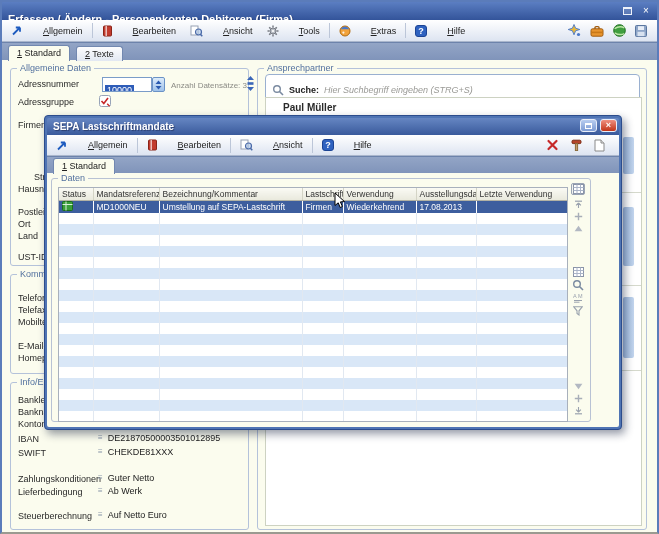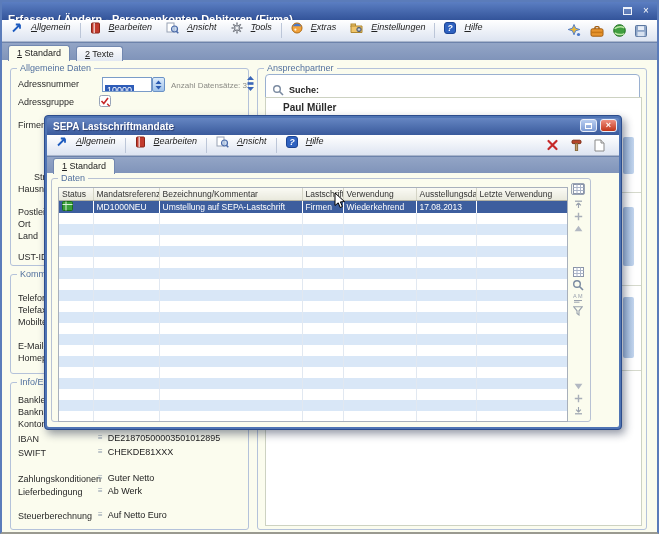--- a/index.html
+++ b/index.html
@@ -15,21 +15,21 @@
   .titletext{color:#fff;font-size:11px;font-weight:bold;text-shadow:1px 1px 1px rgba(0,0,30,.4);white-space:nowrap;margin-top:16px;}
   .wbtns{position:absolute;right:4px;top:2px;display:flex;gap:5px;align-items:center;height:14px;}
   .wbtn{width:14px;height:12px;display:flex;align-items:center;justify-content:center;
         color:#fff;font-size:10px;line-height:1;cursor:default;}
   .restore-glyph{width:9px;height:8px;border:1px solid #eef2fa;border-top-width:2px;background:rgba(255,255,255,.15);}
   
   .menubar{position:absolute;display:flex;align-items:center;
            background:linear-gradient(#ffffff,#dde4f1);
            border-bottom:1px solid #aab6cc;}
   .menubar.main{left:0;top:18px;right:0;height:22px;padding:0 2px;}
-  .menu-item{display:flex;align-items:flex-start;gap:8px;padding:0 7px;font-size:9px;height:18px;border-radius:2px;font-style:italic;}
+  .menu-item{display:flex;align-items:center;gap:20px;padding:0 7px;font-size:9px;height:18px;border-radius:2px;}
   .msep{width:1px;height:15px;background:#bcc6d8;margin:0 2px;}
   .mbar-right{margin-left:auto;display:flex;align-items:center;gap:9px;padding-right:8px;}
   .ic{display:inline-flex;align-items:center;justify-content:center;}
   
   .tabband{position:absolute;background:linear-gradient(#93a5c6,#8094ba);border-top:1px solid #6d83ab;}
   .tabband.main{left:0;top:40px;right:0;height:18px;}
   .tab{position:absolute;font-size:9px;padding:2px 8px 0 8px;border:1px solid #7288b0;border-bottom:none;
        border-radius:3px 3px 0 0;white-space:nowrap;}
   .tab.active{background:#fbfcee;z-index:2;}
   .tab.inactive{background:linear-gradient(#fdfdfe,#e2e8f2);}
@@ -157,31 +157,20 @@
       <div class="menu-item">
           <span class="ic">
             <svg width="12" height="12">
               <circle cx="6" cy="6" r="5" fill="#f2a33c" stroke="#b06a10"></circle>
               <path d="M1.6 4.2 a5 5 0 0 1 8.8 0 z" fill="#4a78c8"></path>
               <circle cx="4.4" cy="7.6" r="1.1" fill="#fff" opacity=".85"></circle>
             </svg>
           </span>
           <span class="hk"><u>E</u>xtras</span>
         </div>
-      <div class="menu-item">
-          <span class="ic">
-            <svg width="13" height="12">
-              <rect x="1" y="2" width="4.5" height="2.5" fill="#f0c46a" stroke="#b08830"></rect>
-              <path d="M1 4 h11 v6.5 h-11 z" fill="#f0c46a" stroke="#b08830"></path>
-              <circle cx="9" cy="7.5" r="2.2" fill="#8898b0" stroke="#55606e"></circle>
-              <circle cx="9" cy="7.5" r="0.8" fill="#e8ecf2"></circle>
-            </svg>
-          </span>
-          <span class="hk"><u>E</u>instellungen</span>
-        </div>
       <div class="msep"></div>
       <div class="menu-item">
           <span class="ic">
             <svg width="12" height="12">
               <rect x="0.5" y="0.5" width="11" height="11" rx="2.5" fill="#2f62c0" stroke="#1c4494"></rect>
               <text x="6" y="9.2" font-size="9" font-weight="bold" fill="#fff" text-anchor="middle" font-family="Liberation Sans,sans-serif">?</text>
             </svg>
           </span>
           <span class="hk"><u>H</u>ilfe</span>
         </div>
@@ -307,20 +296,21 @@
         </svg>
       </span>
     <div class="searchbox" style="left:263px;top:72px;width:375px;height:32px;">
       <span class="ic">
           <svg width="12" height="12">
             <circle cx="5" cy="5" r="3.3" fill="none" stroke="#7a8aa0" stroke-width="1.4"></circle>
             <line x1="7.5" y1="7.5" x2="11" y2="11" stroke="#7a8aa0" stroke-width="1.6"></line>
           </svg>
         </span>
       <b>Suche:</b>
+      <span class="ph">Hier Suchbegriff eingeben (STRG+S)</span>
     </div>
     <div class="card" style="left:263px;top:95px;width:377px;height:429px;"></div>
     <span class="lbl" style="left:281px;top:100px;font-size:10px;font-weight:bold;text-align:right;">Paul Müller</span>
     <span class="lbl" style="left:281px;top:122px;">Abteilung</span>
     <div class="val" style="left:366px;top:121px;">
         <span class="bull">≡</span>
         <span>Vertrieb/Marketing</span>
       </div>
     <div class="cardsep" style="left:264px;top:190px;width:375px;"></div>
     <div class="cardsep" style="left:264px;top:283px;width:375px;"></div>

